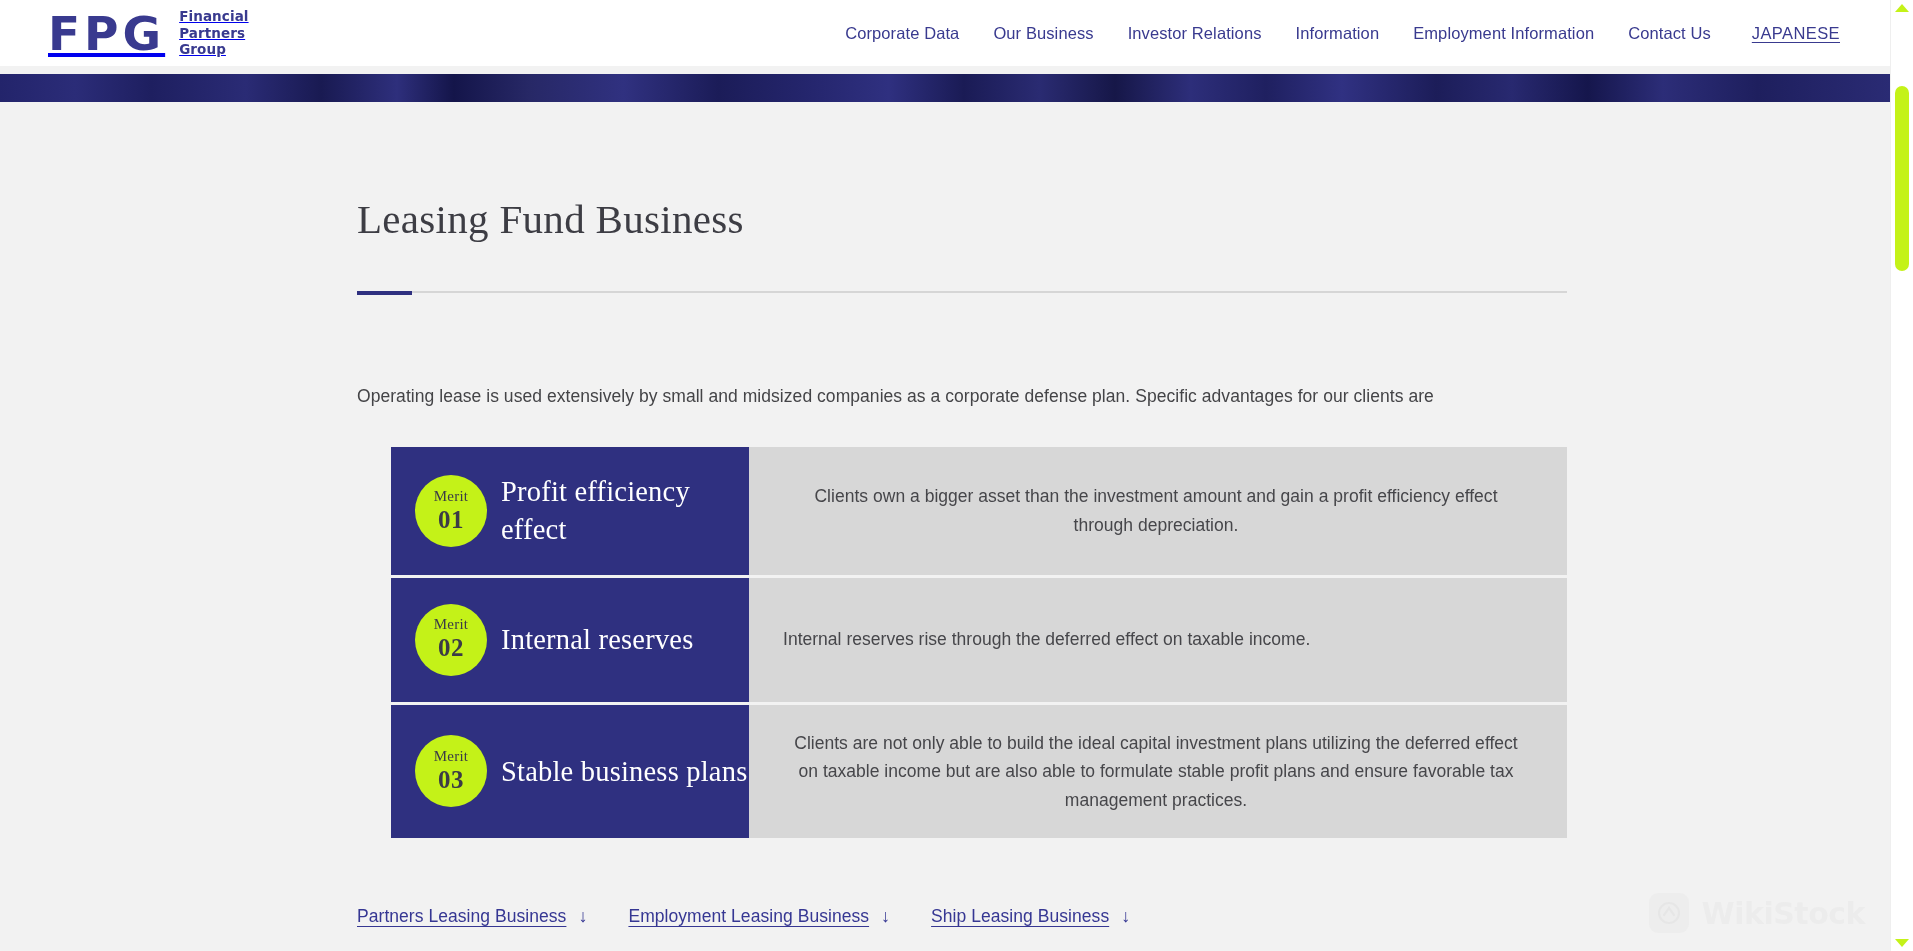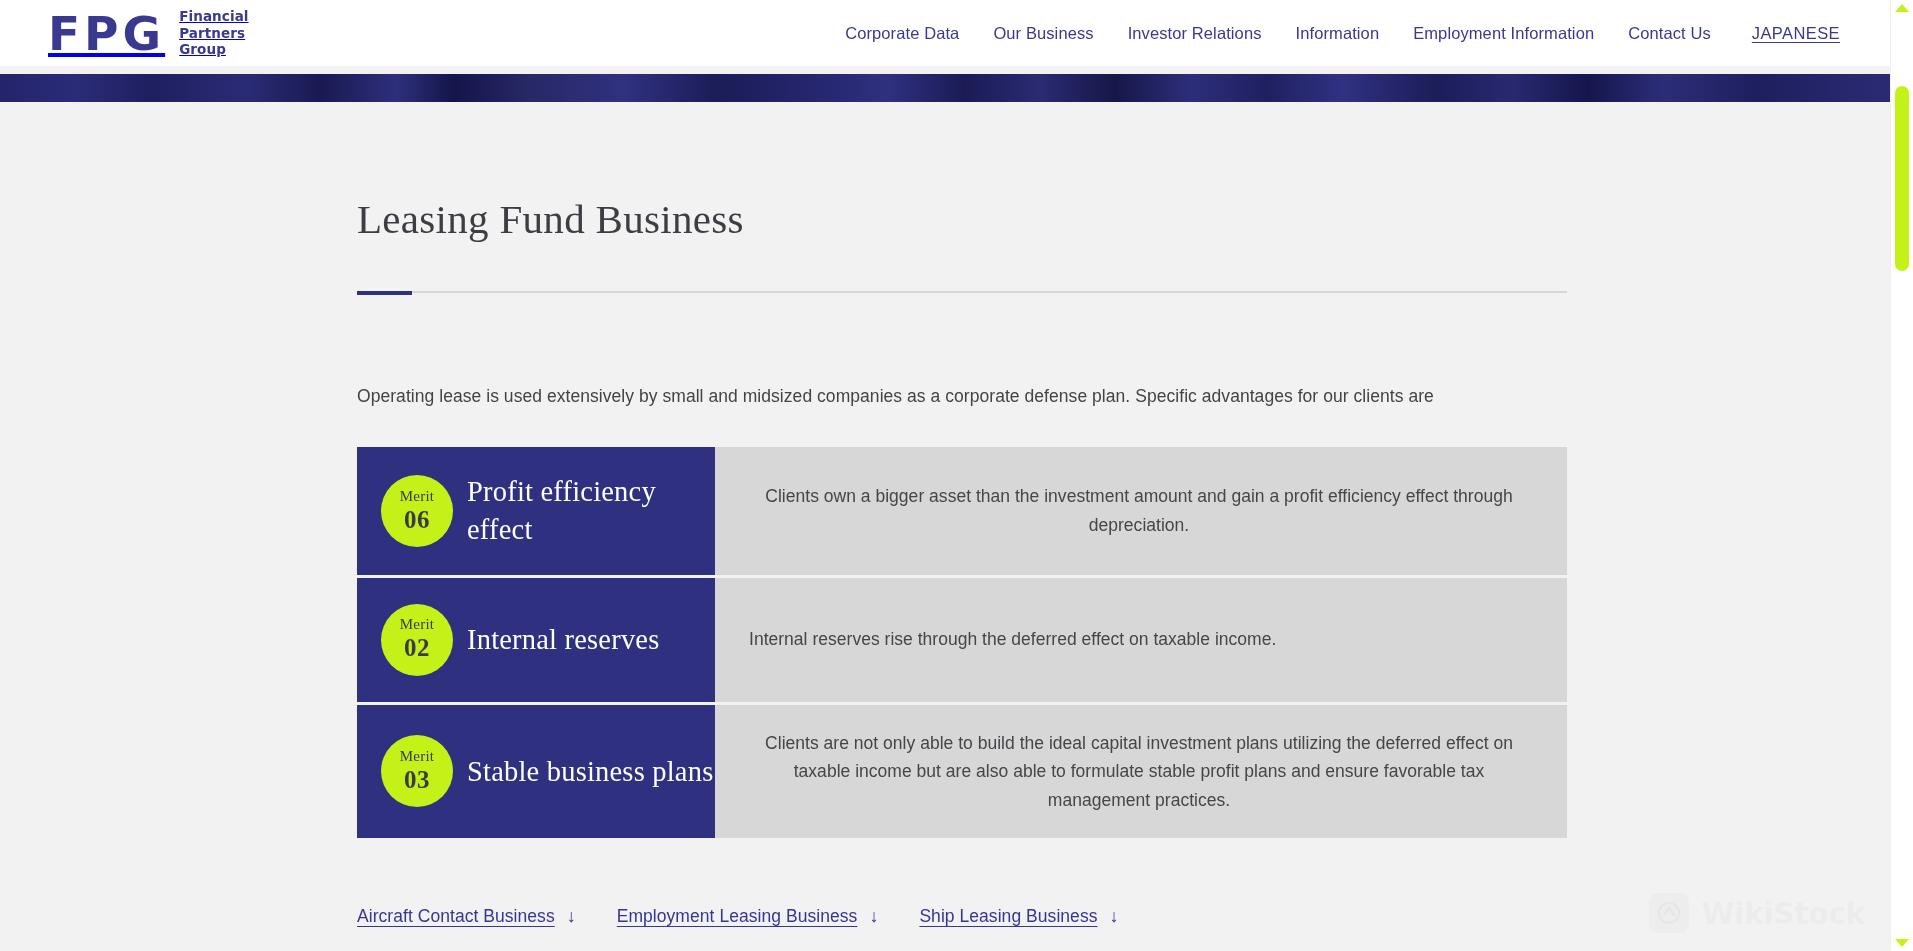--- a/index.html
+++ b/index.html
@@ -144,20 +144,21 @@
   .merit-list {
     margin-top: 37px;
     display: flex;
     flex-direction: column;
     gap: 3px;
   }
   .merit-row {
     display: flex;
     align-items: stretch;
     background: #000000;
+    margin-left: 34px;
   }
   .merit-left {
     width: 358px;
     flex: 0 0 358px;
     background: #2f3080;
     display: flex;
     align-items: center;
     padding: 26px 0 26px 24px;
     gap: 14px;
   }
@@ -335,21 +336,21 @@
       <div class="title-rule"></div>
 
       <p class="intro-text">Operating lease is used extensively by small and midsized companies as a corporate defense plan. Specific advantages for our clients are</p>
 
       <section class="merit-list">
 
         <div class="merit-row">
           <div class="merit-left">
             <div class="merit-badge">
               <span class="merit-badge-word">Merit</span>
-              <span class="merit-badge-num">06</span>
+              <span class="merit-badge-num">01</span>
             </div>
             <div class="merit-title">Profit efficiency effect</div>
           </div>
           <div class="merit-right">
             <p class="merit-desc">Clients own a bigger asset than the investment amount and gain a profit efficiency effect through depreciation.</p>
           </div>
         </div>
 
         <div class="merit-row">
           <div class="merit-left">
@@ -374,21 +375,21 @@
           </div>
           <div class="merit-right">
             <p class="merit-desc">Clients are not only able to build the ideal capital investment plans utilizing the deferred effect on taxable income but are also able to formulate stable profit plans and ensure favorable tax management practices.</p>
           </div>
         </div>
 
       </section>
 
       <nav class="bottom-links">
         <a class="bottom-link" href="#">
-          <span class="bottom-link-label">Aircraft Contact Business</span>
+          <span class="bottom-link-label">Partners Leasing Business</span>
           <span class="bottom-link-arrow">↓</span>
         </a>
         <a class="bottom-link" href="#">
           <span class="bottom-link-label">Employment Leasing Business</span>
           <span class="bottom-link-arrow">↓</span>
         </a>
         <a class="bottom-link" href="#">
           <span class="bottom-link-label">Ship Leasing Business</span>
           <span class="bottom-link-arrow">↓</span>
         </a>

